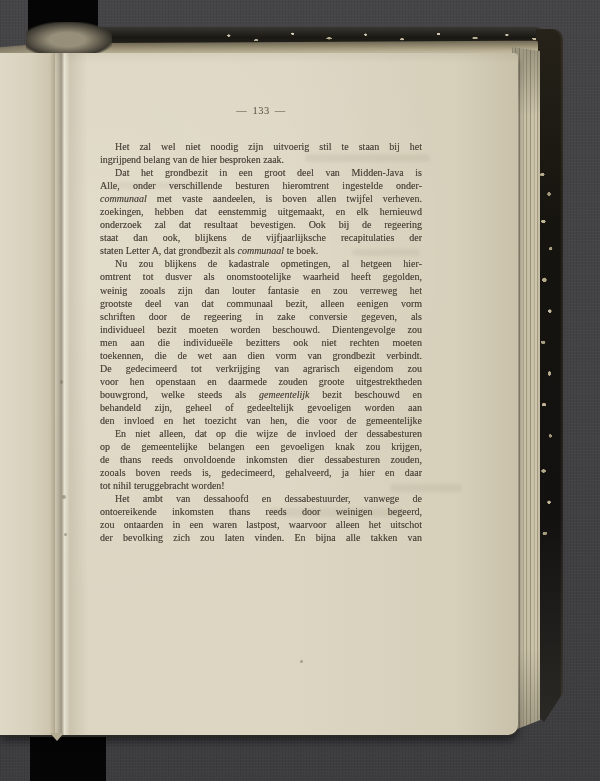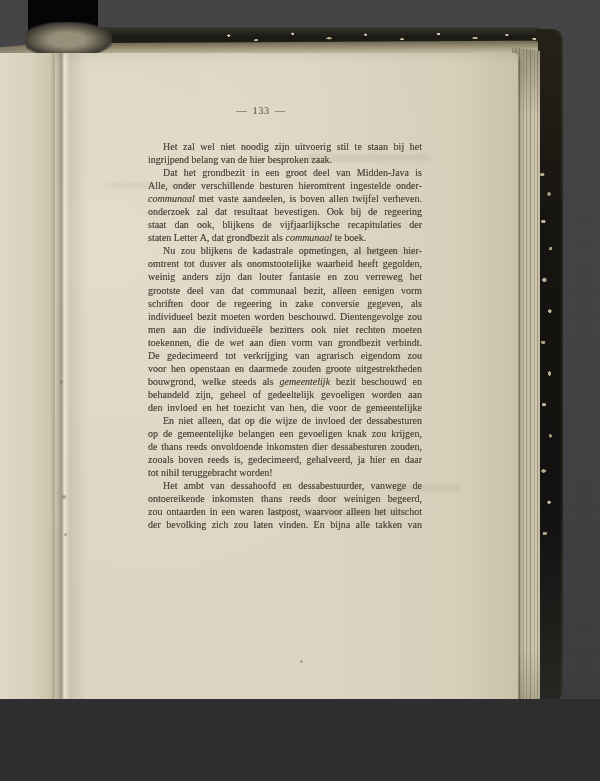--- a/index.html
+++ b/index.html
@@ -1,16 +1,16 @@
 <!DOCTYPE html>
 <html><head>
 <meta charset="utf-8">
 <style>
   html,body{margin:0;padding:0;background:#2e2d2f;}
-  .scene{position:relative;width:600px;height:699px;overflow:hidden;
+  .scene{position:relative;width:600px;height:781px;overflow:hidden;
          font-family:"Liberation Serif","DejaVu Serif",serif;}
   
   .bg{position:absolute;inset:0;
       background:
         repeating-linear-gradient(0deg, rgba(255,255,255,.018) 0 1px, transparent 1px 3px),
         repeating-linear-gradient(90deg, rgba(0,0,0,.06) 0 1px, transparent 1px 3px),
         linear-gradient(180deg,#454447 0%,#424144 55%,#3d3c3f 100%);}
   
   .void{position:absolute;background:#050505;}
   .void-tl{left:28px;top:0;width:70px;height:34px;}
@@ -88,21 +88,21 @@
   .d1{left:300px;top:607px;width:3px;height:3px;}
   .d2{left:60px;top:327px;width:3px;height:4px;}
   .d3{left:62px;top:442px;width:4px;height:4px;}
   .d4{left:64px;top:480px;width:3px;height:3px;}
   
   .page-num{position:absolute;left:100px;top:105px;width:322px;text-align:center;
       font-size:10.5px;color:#575047;letter-spacing:.5px;word-spacing:2px;}
   .text-block{position:absolute;left:100px;top:140px;width:322px;
       font-size:10px;line-height:13.05px;color:#4e473e;
       text-shadow:0 0 .5px rgba(78,71,62,.65);}
-  .ln{text-align:justify;text-align-last:justify;margin-left:48px;}
+  .ln{text-align:justify;text-align-last:justify;}
   .ln.short{text-align:center;text-align-last:left;}
   .ln.ind{text-indent:15px;}
   .it{font-style:italic;}
 </style>
 </head>
 <body>
 
 <div class="scene">
   <div class="bg"></div>
   <div class="void void-tl"></div>
@@ -135,26 +135,27 @@
     <div class="dot d4"></div>
   </div>
 
   <div class="page-num">— 133 —</div>
   <div class="text-block">
       <div class="ln ind"><span>Het zal wel niet noodig zijn uitvoerig stil te staan bij het</span></div>
       <div class="ln short"><span>ingrijpend belang van de hier besproken zaak.</span></div>
       <div class="ln ind"><span>Dat het grondbezit in een groot deel van Midden-Java is</span></div>
       <div class="ln"><span>Alle, onder verschillende besturen hieromtrent ingestelde onder-</span></div>
       <div class="ln"><span class="it">communaal</span><span> met vaste aandeelen, is boven allen twijfel verheven.</span></div>
+      <div class="ln"><span>zoekingen, hebben dat eenstemmig uitgemaakt, en elk hernieuwd</span></div>
       <div class="ln"><span>onderzoek zal dat resultaat bevestigen.  Ook bij de regeering</span></div>
       <div class="ln"><span>staat dan ook, blijkens de vijfjaarlijksche recapitulaties der</span></div>
       <div class="ln short"><span>staten Letter A, dat grondbezit als </span><span class="it">communaal</span><span> te boek.</span></div>
       <div class="ln ind"><span>Nu zou blijkens de kadastrale opmetingen, al hetgeen hier-</span></div>
       <div class="ln"><span>omtrent tot dusver als onomstootelijke waarheid heeft gegolden,</span></div>
-      <div class="ln"><span>weinig anders zijn dan louter fantasie en zou verreweg het</span></div>
+      <div class="ln"><span>weinig zooals zijn dan louter fantasie en zou verreweg het</span></div>
       <div class="ln"><span>grootste deel van dat communaal bezit, alleen eenigen vorm</span></div>
       <div class="ln"><span>schriften door de regeering in zake conversie gegeven, als</span></div>
       <div class="ln"><span>individueel bezit moeten worden beschouwd.  Dientengevolge zou</span></div>
       <div class="ln"><span>men aan die individueële bezitters ook niet rechten moeten</span></div>
       <div class="ln"><span>toekennen, die de wet aan dien vorm van grondbezit verbindt.</span></div>
       <div class="ln"><span>De gedecimeerd tot verkrijging van agrarisch eigendom zou</span></div>
       <div class="ln"><span>voor hen openstaan en daarmede zouden groote uitgestrektheden</span></div>
       <div class="ln"><span>bouwgrond, welke steeds als </span><span class="it">gemeentelijk</span><span> bezit beschouwd en</span></div>
       <div class="ln"><span>behandeld zijn, geheel of gedeeltelijk gevoeligen worden aan</span></div>
       <div class="ln"><span>den invloed en het toezicht van hen, die voor de gemeentelijke</span></div>

